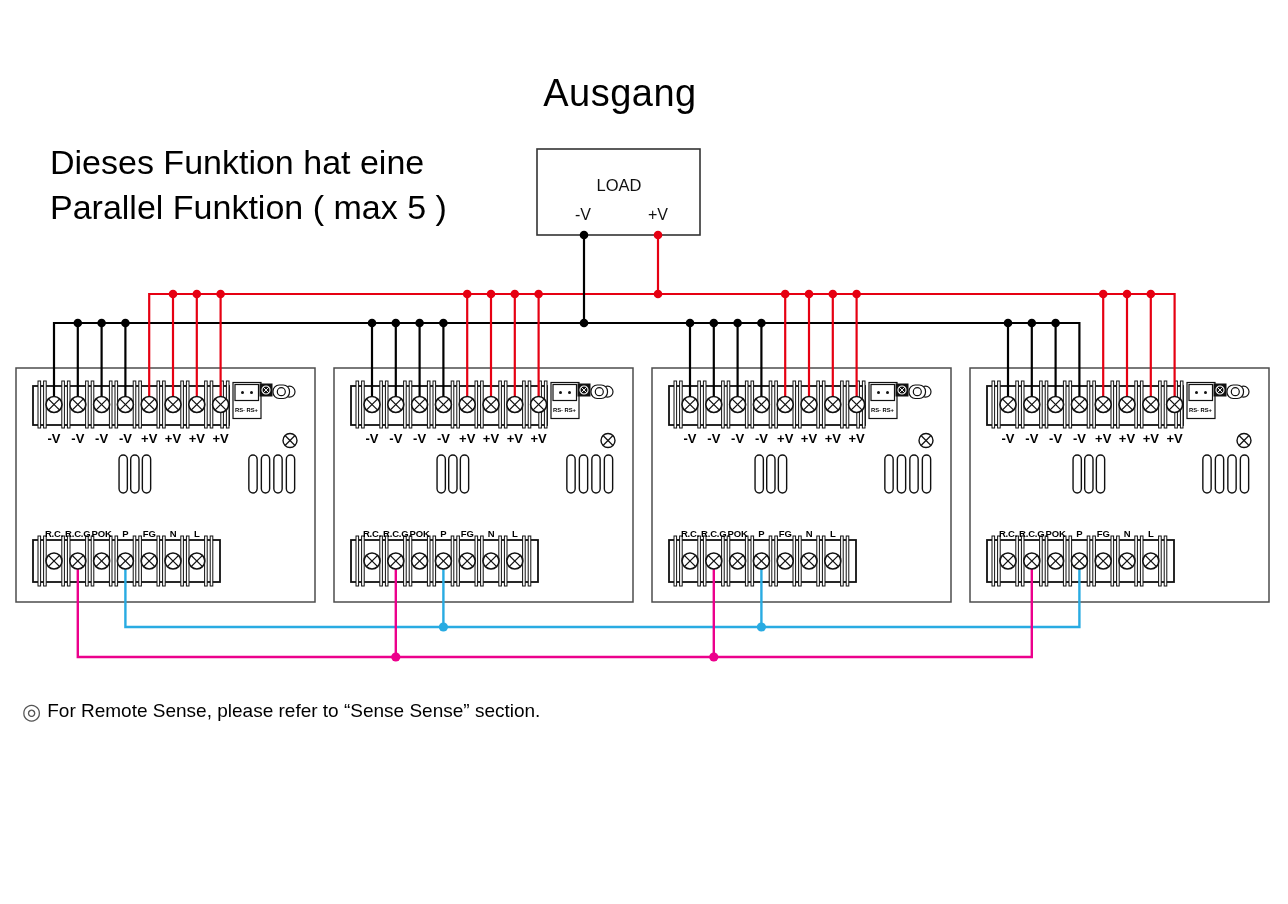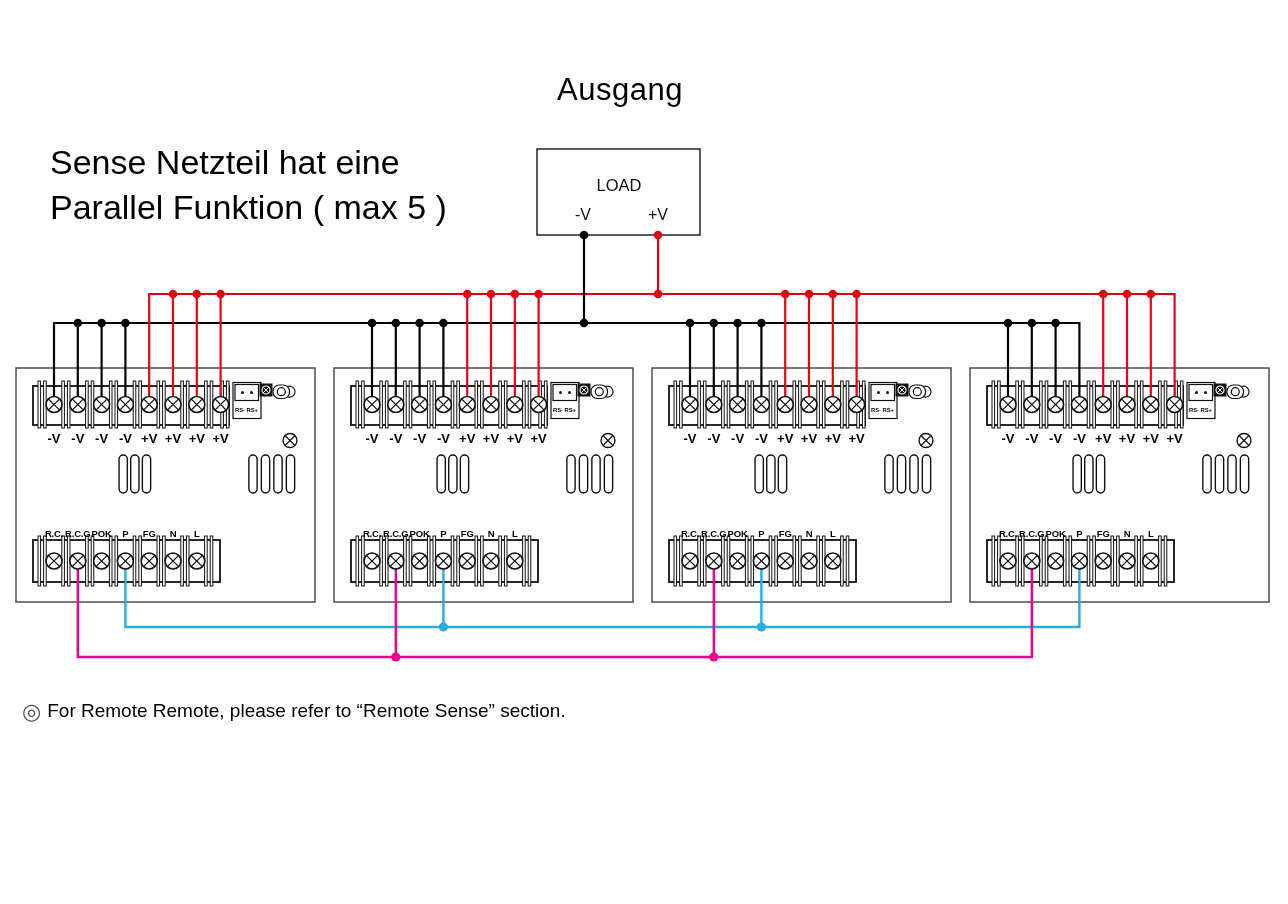--- a/index.html
+++ b/index.html
@@ -1,20 +1,20 @@
 <!DOCTYPE html>
 <html><head>
 <meta charset="utf-8">
 <style>
   html,body{margin:0;padding:0;background:#fff;}
   .stage{position:relative;width:1288px;height:904px;background:#fff;overflow:hidden;
          font-family:"Liberation Sans",sans-serif;color:#000;}
   .stage svg{position:absolute;left:0;top:0;}
   .title{position:absolute;left:455px;top:72px;width:330px;text-align:center;
-         font-size:31px;letter-spacing:0.5px;}
+         font-size:38px;letter-spacing:0.5px;}
   .desc{position:absolute;left:50px;top:140px;font-size:34px;line-height:45px;white-space:nowrap;}
   .note{position:absolute;left:22px;top:699px;font-size:19px;white-space:nowrap;}
   .note-symbol{font-size:22px;vertical-align:-2px;color:#555;margin-right:6px;}
   
   .unitbox{fill:#fff;stroke:#4d4d4d;stroke-width:1.5;}
   .loadrect{fill:#fff;stroke:#333;stroke-width:1.6;}
   .strip{fill:#fff;stroke:#111;stroke-width:1.8;}
   .post{fill:#fff;stroke:#111;stroke-width:1;}
   .slot{fill:#fff;stroke:#111;stroke-width:1.4;}
   .thin{fill:#fff;stroke:#111;stroke-width:1.2;}
@@ -26,21 +26,21 @@
   .loadterm{font-size:16px;text-anchor:middle;fill:#111;}
 </style>
 </head>
 <body>
 
 <div class="stage">
 
   <div class="title">Ausgang</div>
 
   <div class="desc">
-    <div>Sense Netzteil hat eine</div>
+    <div>Dieses Funktion hat eine</div>
     <div>Parallel Funktion ( max 5 )</div>
   </div>
 
   <svg id="diagram" width="1288" height="904" viewBox="0 0 1288 904">
     <g id="units">
         <g>
           <rect x="16" y="368" width="299" height="234" class="unitbox"></rect>
           <rect x="33" y="386" width="196" height="39" class="strip"></rect>
           <rect x="38" y="381" width="2.6" height="47" class="post"></rect>
           <rect x="43.6" y="381" width="2.6" height="47" class="post"></rect>
@@ -610,15 +610,15 @@
           <line x1="1121.34" y1="555.34" x2="1132.66" y2="566.66" stroke="#111" stroke-width="1.3"></line>
           <line x1="1121.34" y1="566.66" x2="1132.66" y2="555.34" stroke="#111" stroke-width="1.3"></line>
           <circle cx="1150.8" cy="561" r="8" fill="#fff" stroke="#111" stroke-width="1.6"></circle>
           <line x1="1145.1399999999999" y1="555.34" x2="1156.46" y2="566.66" stroke="#111" stroke-width="1.3"></line>
           <line x1="1145.1399999999999" y1="566.66" x2="1156.46" y2="555.34" stroke="#111" stroke-width="1.3"></line>
         </g>
       </g>
   </svg>
 
   <div class="note">
-    <span class="note-symbol">◎</span><span class="note-text">For Remote Remote, please refer to “Remote Sense” section.</span>
+    <span class="note-symbol">◎</span><span class="note-text">For Remote Sense, please refer to “Sense Sense” section.</span>
   </div>
 </div>
 
 </body></html>

